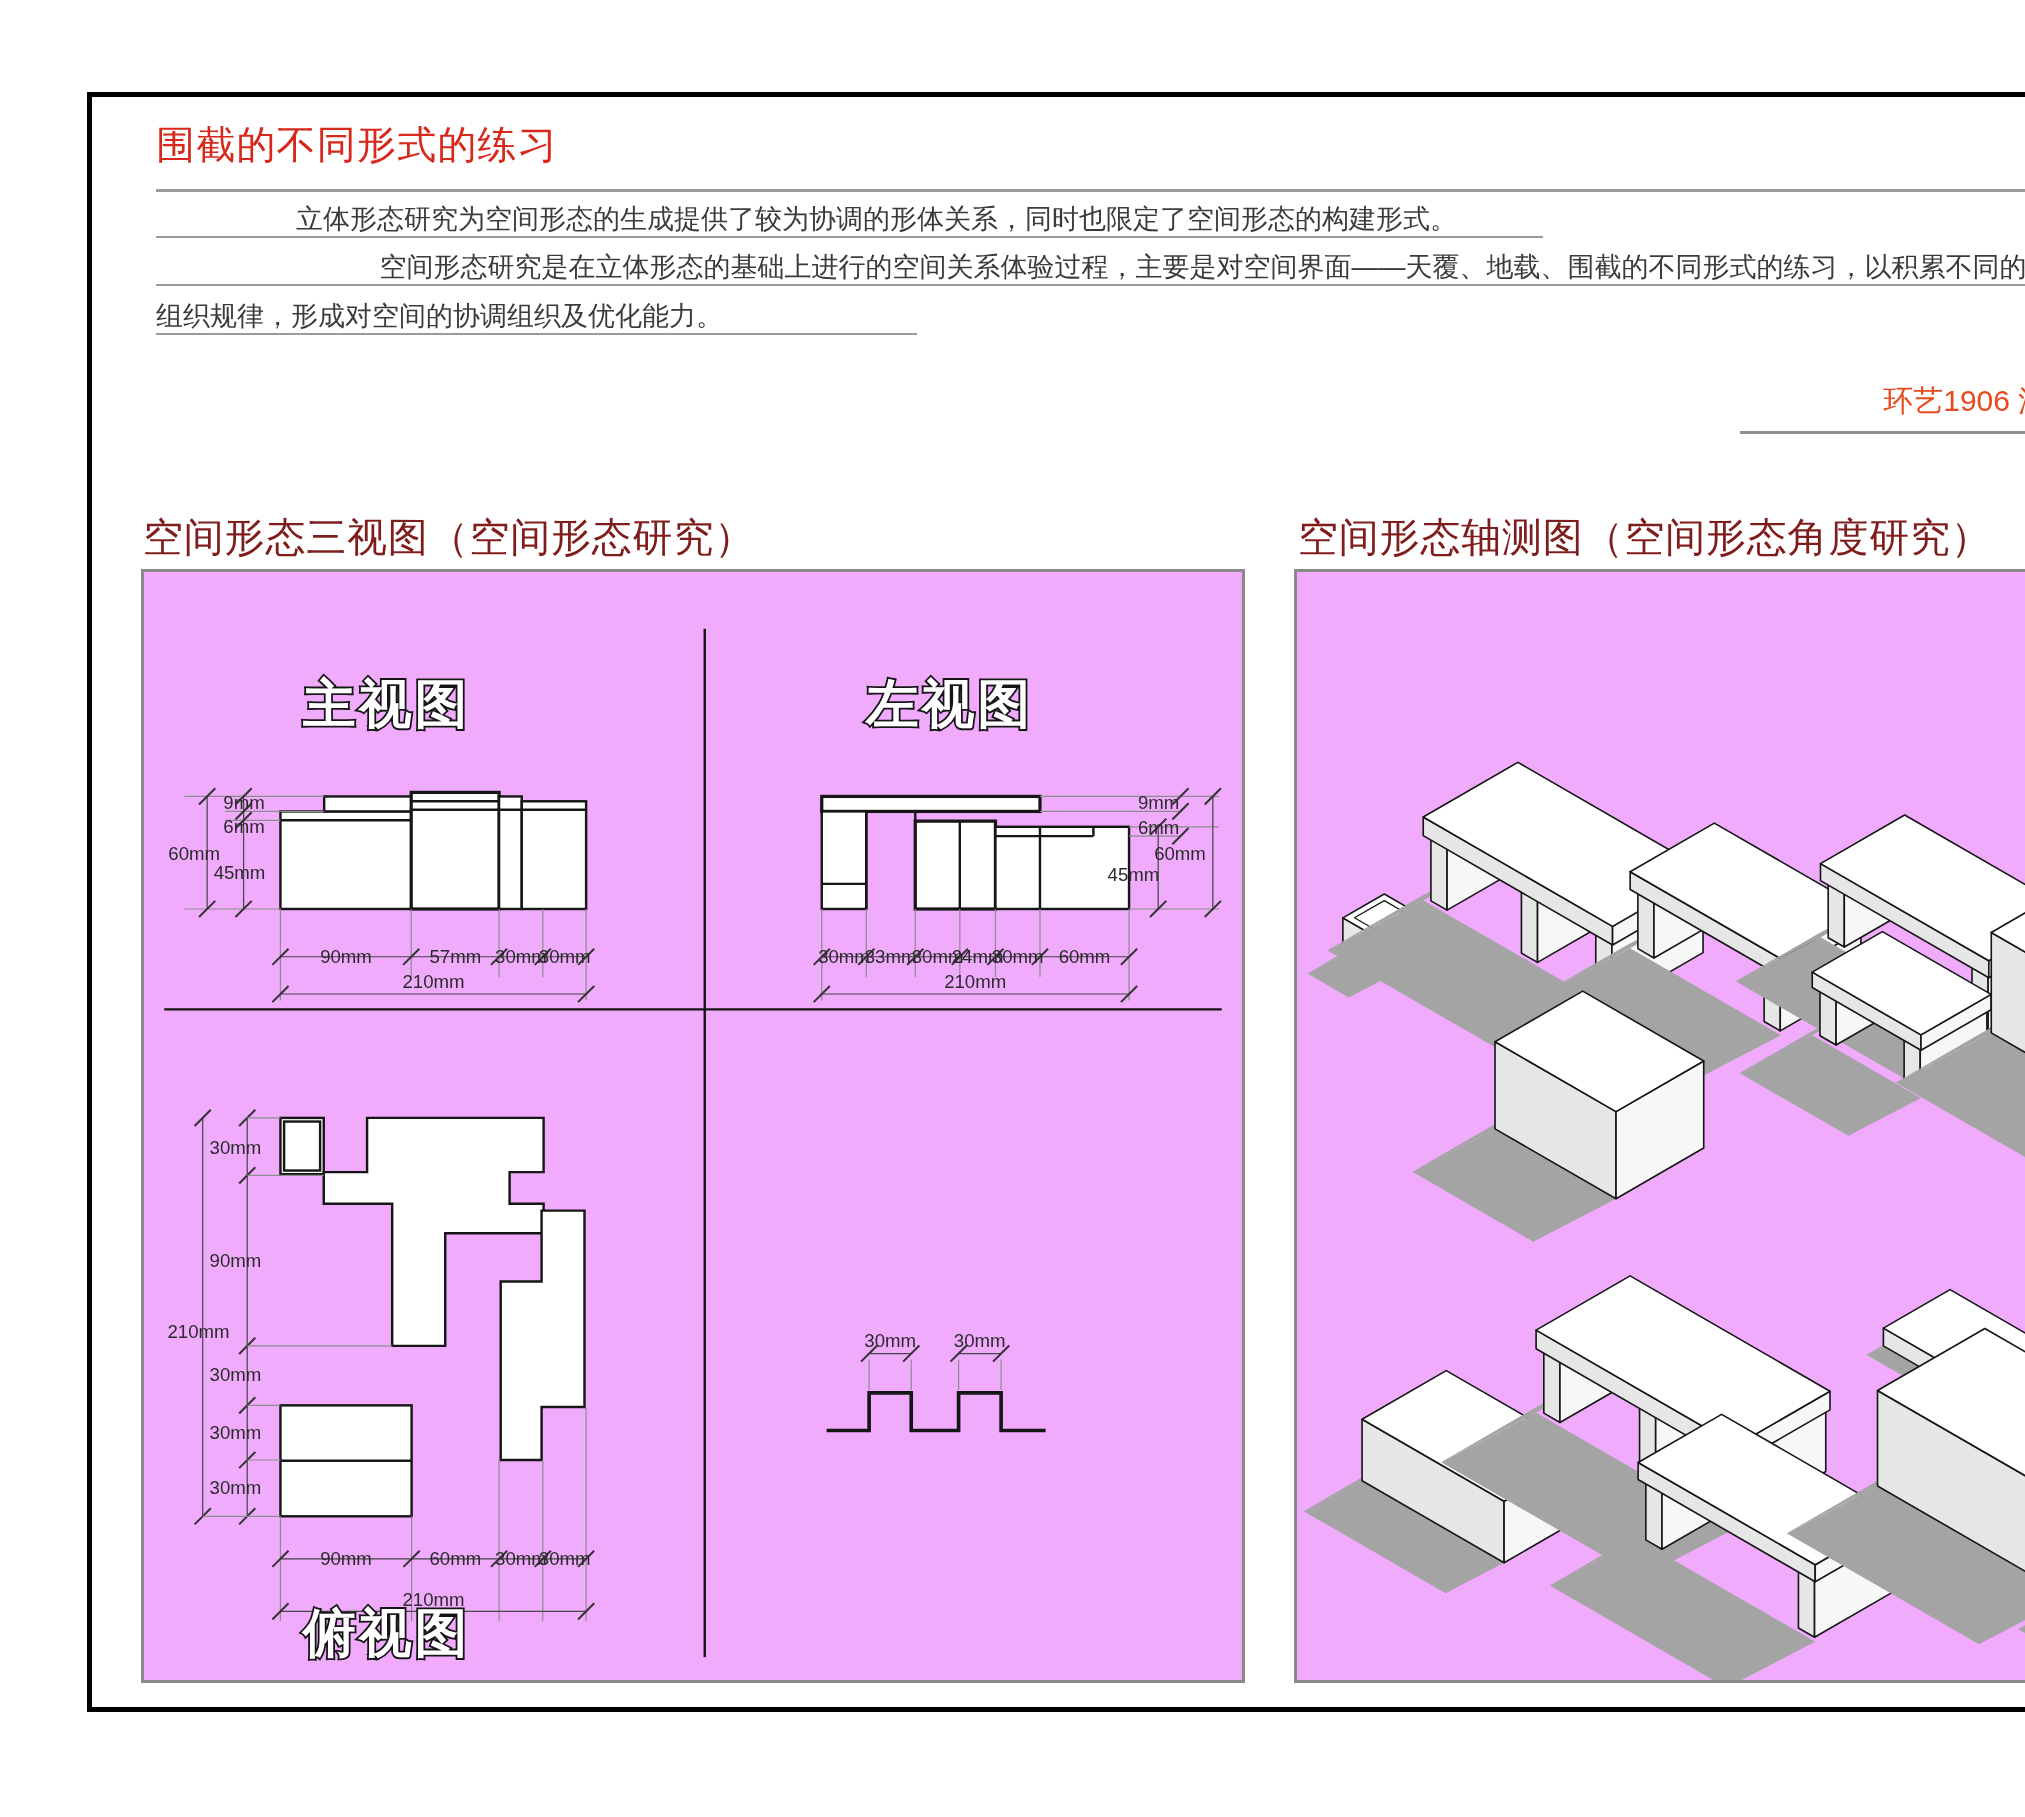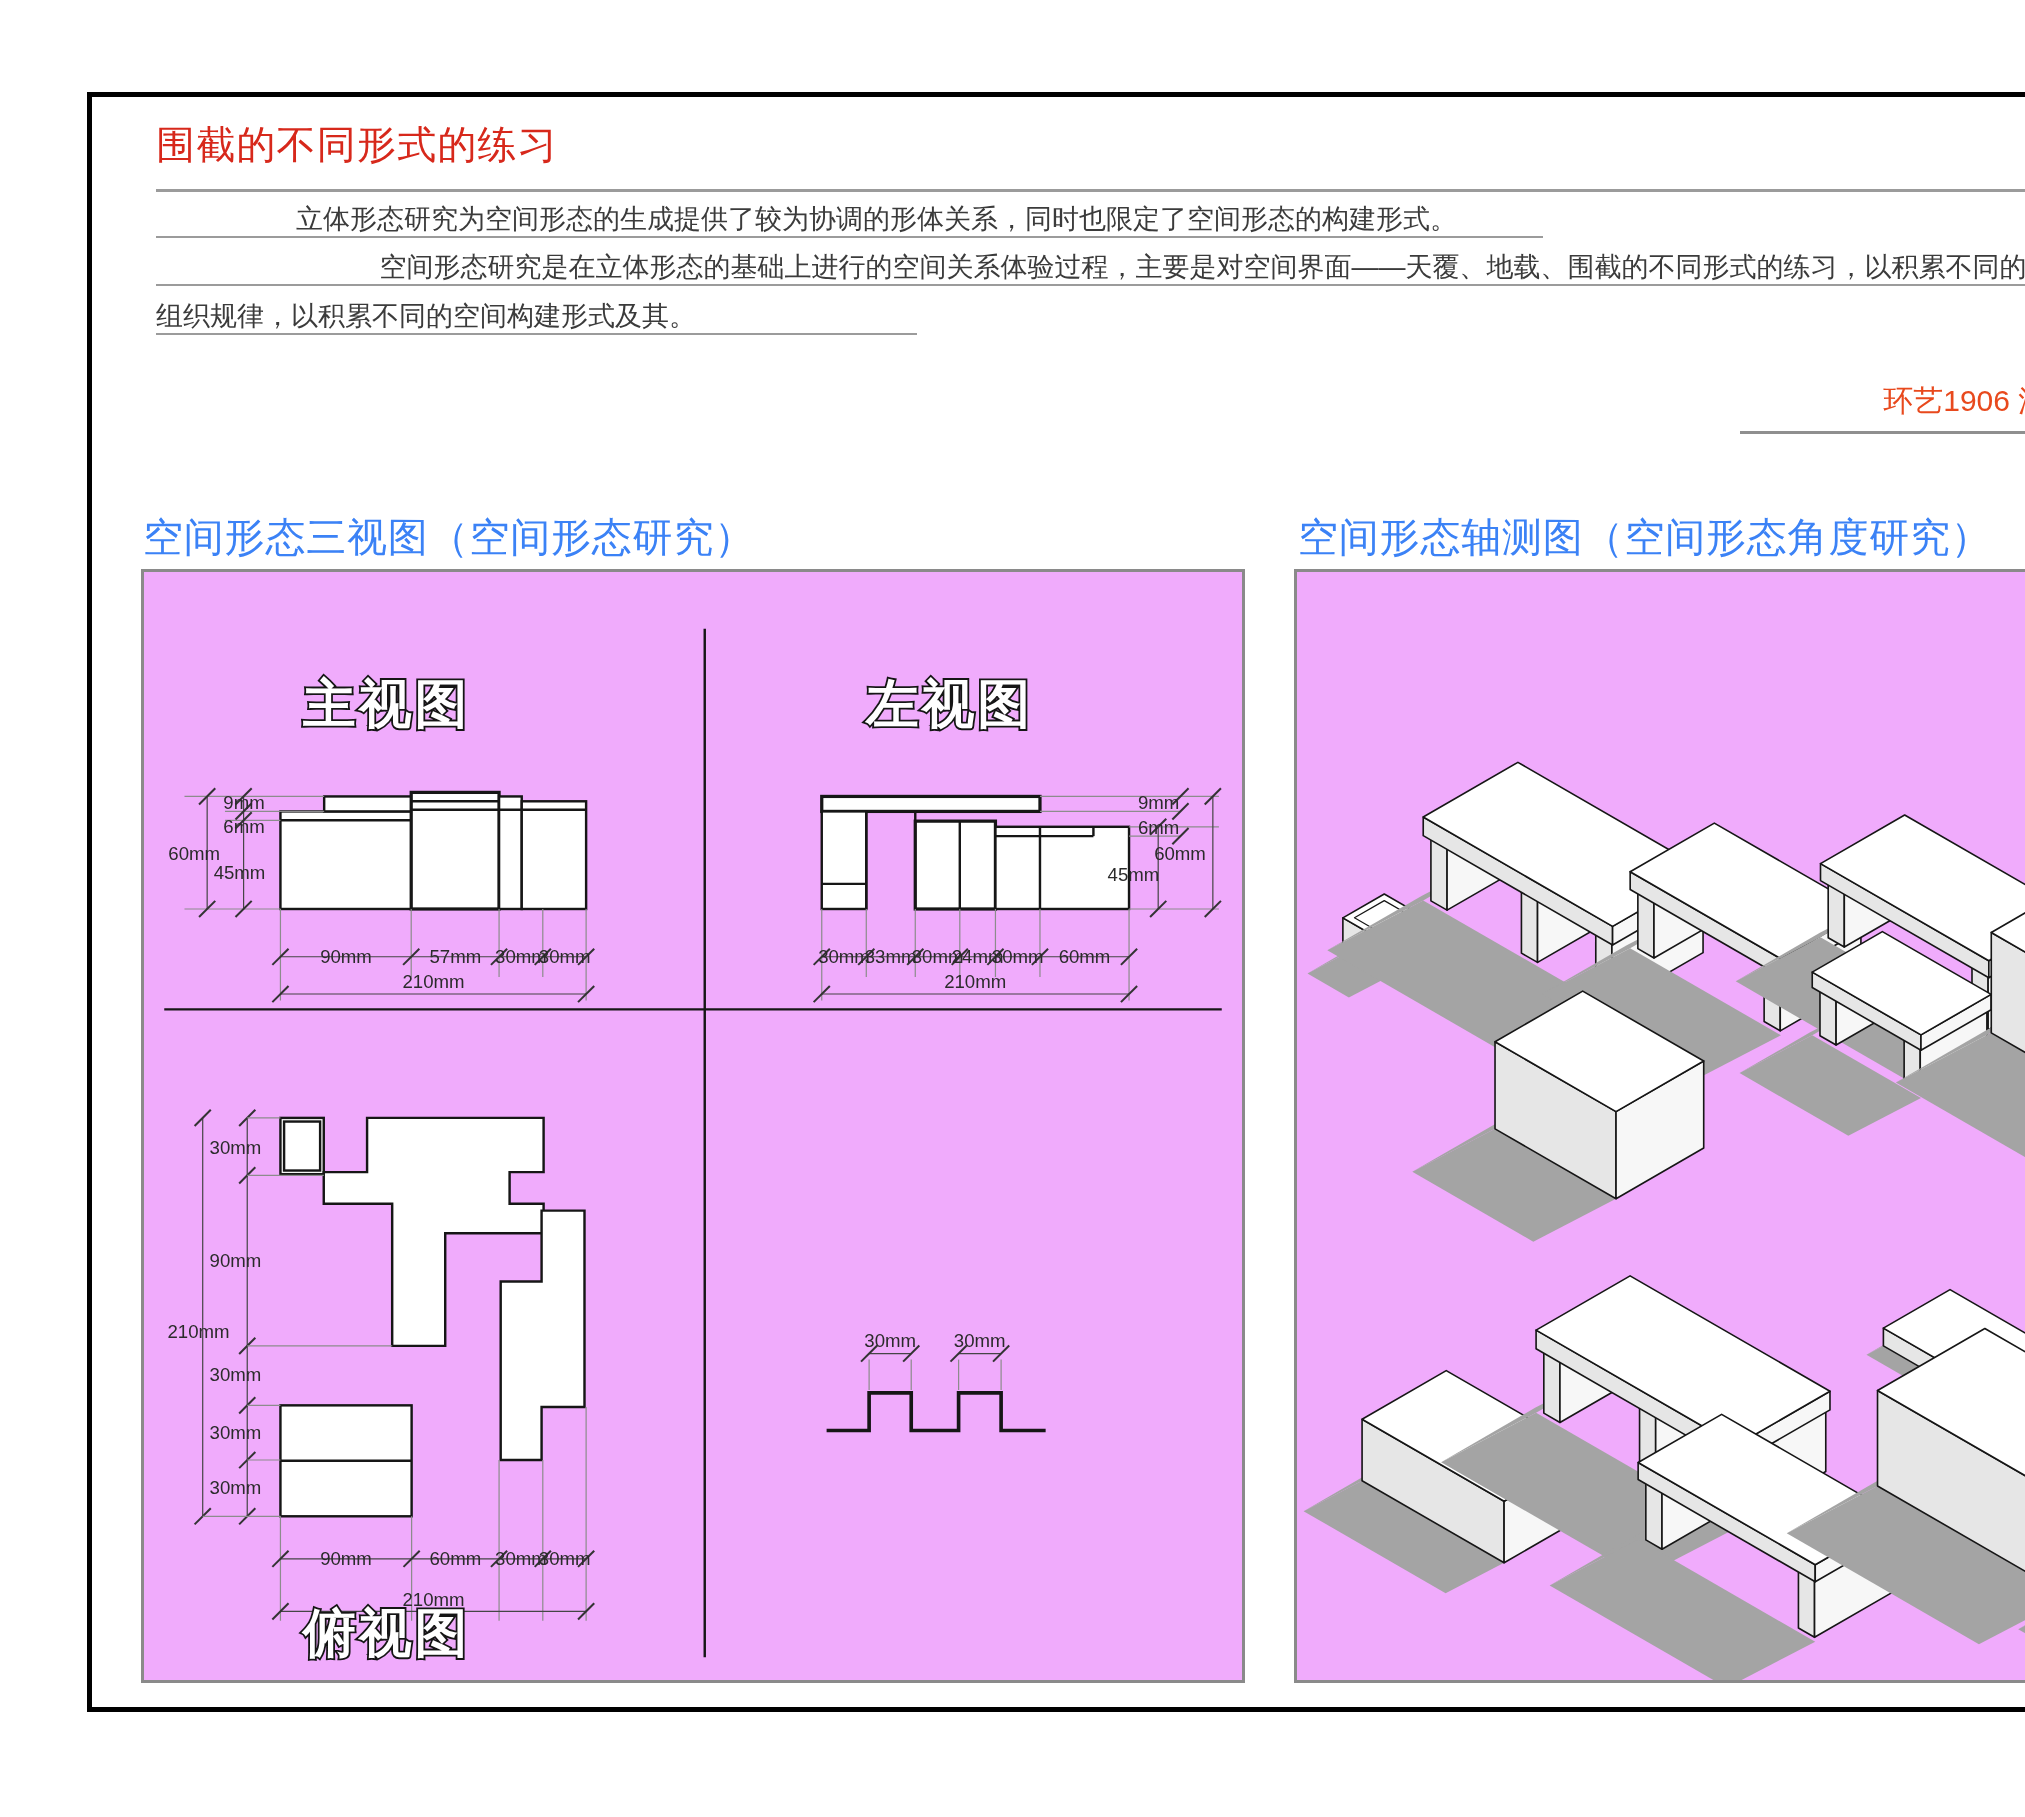--- a/index.html
+++ b/index.html
@@ -11,21 +11,21 @@
   .rule{background:#9b9b9b;height:2.8px;}
   #title-rule{left:156px;top:189px;width:2128px;}
   .para{font-size:27px;color:#3b3b3b;white-space:nowrap;overflow:hidden;height:33px;
         border-bottom:2.8px solid #9b9b9b;line-height:32px;}
   .indent{text-indent:2em;text-align:center;}
   #para-1{left:156px;top:203px;width:1387px;}
   #para-2{left:156px;top:251px;width:2256px;}
   #para-3{left:156px;top:300px;width:761px;}
   #author-line{left:1740px;top:381px;width:670px;text-align:center;font-size:30px;color:#e8491d;
                padding-bottom:9px;border-bottom:3.2px solid #8f8f8f;white-space:nowrap;}
-  .section-heading{font-size:40px;color:#3b82f6;letter-spacing:0.8px;white-space:nowrap;}
+  .section-heading{font-size:40px;color:#7f1d1d;letter-spacing:0.8px;white-space:nowrap;}
   #heading-left{left:143px;top:510px;}
   #heading-right{left:1298px;top:510px;}
   .panel{border:3.2px solid #8a8a8a;background:#f0abfc;}
   #three-view-box{left:141px;top:569px;width:1098px;height:1108px;}
   #axon-box{left:1294px;top:569px;width:1076px;height:1108px;}
   svg{display:block;}
   .ln{stroke:#161616;stroke-width:6;fill:none;}
   .shape{stroke:#161616;stroke-width:6;fill:#ffffff;}
   .shapeth{stroke:#161616;stroke-width:8;fill:#ffffff;}
   .ext{stroke:#8c8c8c;stroke-width:3;fill:none;}
@@ -37,21 +37,21 @@
 </head>
 <body>
 
 <div class="abs" id="page-border"></div>
 
 <div class="abs" id="doc-title">围截的不同形式的练习</div>
 <div class="abs rule" id="title-rule"></div>
 
 <div class="abs para indent" id="para-1">立体形态研究为空间形态的生成提供了较为协调的形体关系，同时也限定了空间形态的构建形式。</div>
 <div class="abs para indent" id="para-2">空间形态研究是在立体形态的基础上进行的空间关系体验过程，主要是对空间界面——天覆、地载、围截的不同形式的练习，以积累不同的空间构建形式及其</div>
-<div class="abs para" id="para-3">组织规律，以积累不同的空间构建形式及其。</div>
+<div class="abs para" id="para-3">组织规律，形成对空间的协调组织及优化能力。</div>
 
 <div class="abs" id="author-line">环艺1906  潘雅轩   201940283</div>
 
 <div class="abs section-heading" id="heading-left">空间形态三视图（空间形态研究）</div>
 <div class="abs section-heading" id="heading-right">空间形态轴测图（空间形态角度研究）</div>
 
 <div class="abs panel" id="three-view-box">
 <svg width="1098" height="1108" viewBox="0 0 2712 2736">
   <defs>
     <g id="tk">

